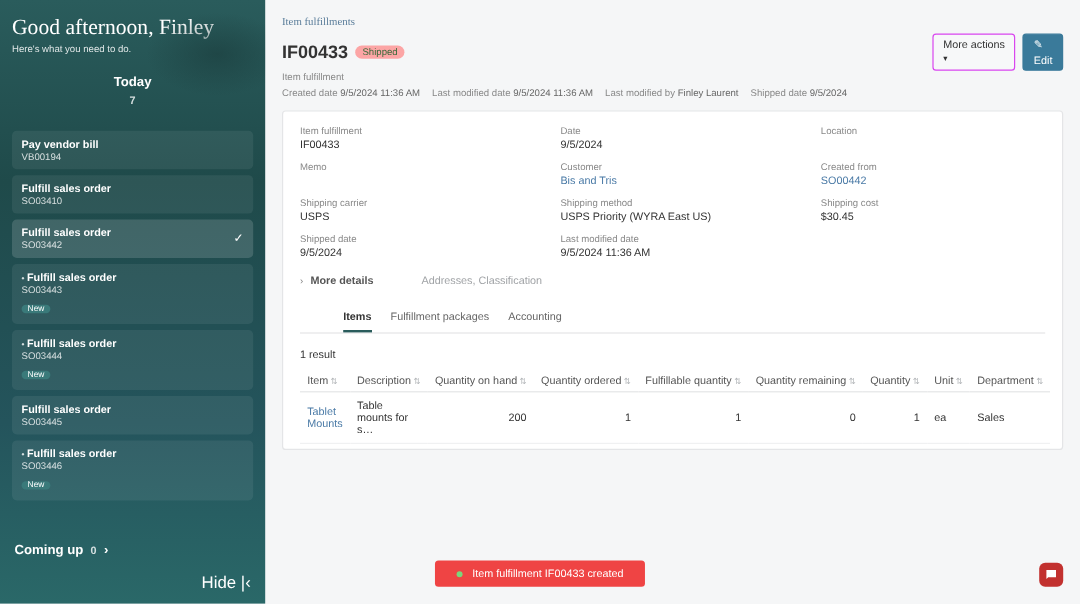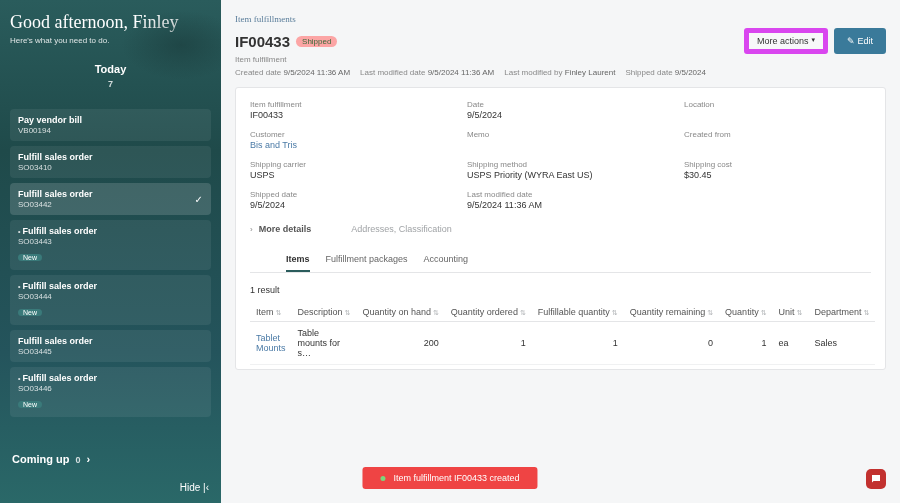--- a/index.html
+++ b/index.html
@@ -14,28 +14,28 @@
   .task-list { margin-top:20px; }
   .task { background: rgba(255,255,255,.07); border-radius:4px; padding:6px 8px; margin-bottom:5px; position:relative; }
   .task.active { background: rgba(255,255,255,.15); }
   .task.active::after { content:"✓"; position:absolute; right:8px; top:50%; transform:translateY(-50%); font-size:10px; }
   .task-title { font-size:9px; font-weight:600; }
   .task-id { font-size:8px; opacity:.8; margin-top:1px; }
   .task-dot { font-size:7px; opacity:.8; margin-right:2px; }
   .task-new { display:inline-block; background:#3a7a7a; border-radius:6px; font-size:7px; padding:0 5px; margin-top:2px; }
   .coming { position:absolute; bottom:38px; left:12px; font-size:11px; font-weight:600; }
   .coming .cnt { font-size:9px; opacity:.8; margin:0 3px; }
-  .hide { position:absolute; bottom:10px; right:12px; font-size:10px; cursor:pointer; }
+  .hide { position:absolute; bottom:10px; right:12px; font-size:14px; cursor:pointer; }
   .main { flex:1; height:100%; overflow:auto; padding:8px 14px 0; color:#333; position:relative; }
   .bc { color:#5a7d9a; font-size:9px;font-family:Liberation Serif, serif; }
   .hdr { display:flex; align-items:center; margin-top:2px; }
   .rec-id { font-size:15px; font-weight:700; color:#333; }
   .pill { font-size:8px; background:#fca5a5; color:#3a6a3a; border-radius:8px; padding:1px 6px; margin-left:6px; }
   .hdr-actions { margin-left:auto; display:flex; gap:6px; }
-  .btn { font-size:9px; border:5px solid #d946ef; background:#f7f8f9; padding:3px 8px; border-radius:3px; display:flex; gap:3px; cursor:pointer; }
+  .btn { font-size:9px; border:1px solid #d946ef; background:#f7f8f9; padding:3px 8px; border-radius:3px; display:flex; gap:3px; cursor:pointer;flex-direction:column; }
   .btn.primary { background:#3a7a9a; color:#fff; border-color:#3a7a9a; }
   .btn .chev { font-size:7px; }
   .sub-type { font-size:8px; color:#888; margin-top:1px; }
   .meta-line { font-size:8px; color:#666; margin-top:4px; display:flex; gap:10px; flex-wrap:wrap; }
   .meta-line span b { font-weight:400; color:#888; }
   .card { background:#fff; border:1px solid #e4e5e7; border-radius:3px; margin-top:10px; padding:12px 14px 4px; }
   .fg { display:grid; grid-template-columns:repeat(3,1fr); gap:10px 30px; }
   .fld-lbl { font-size:8px; color:#888; }
   .fld-val { font-size:9px; color:#333; margin-top:1px; }
   .link { color:#4a7aa6; }
@@ -135,29 +135,30 @@
             <div class="fld-val ">IF00433</div>
           </div>
           <div>
             <div class="fld-lbl">Date</div>
             <div class="fld-val ">9/5/2024</div>
           </div>
           <div>
             <div class="fld-lbl">Location</div>
           </div>
           <div>
+            <div class="fld-lbl">Memo</div>
+            <div class="fld-val "></div>
+          </div>
+          <div>
             <div class="fld-lbl">Customer</div>
             <div class="fld-val link">Bis and Tris</div>
           </div>
           <div>
-            <div class="fld-lbl">Memo</div>
-            <div class="fld-val "></div>
-          </div>
-          <div>
             <div class="fld-lbl">Created from</div>
+            <div class="fld-val link">SO00442</div>
           </div>
           <div>
             <div class="fld-lbl">Shipping carrier</div>
             <div class="fld-val ">USPS</div>
           </div>
           <div>
             <div class="fld-lbl">Shipping method</div>
             <div class="fld-val ">USPS Priority (WYRA East US)</div>
           </div>
           <div>

